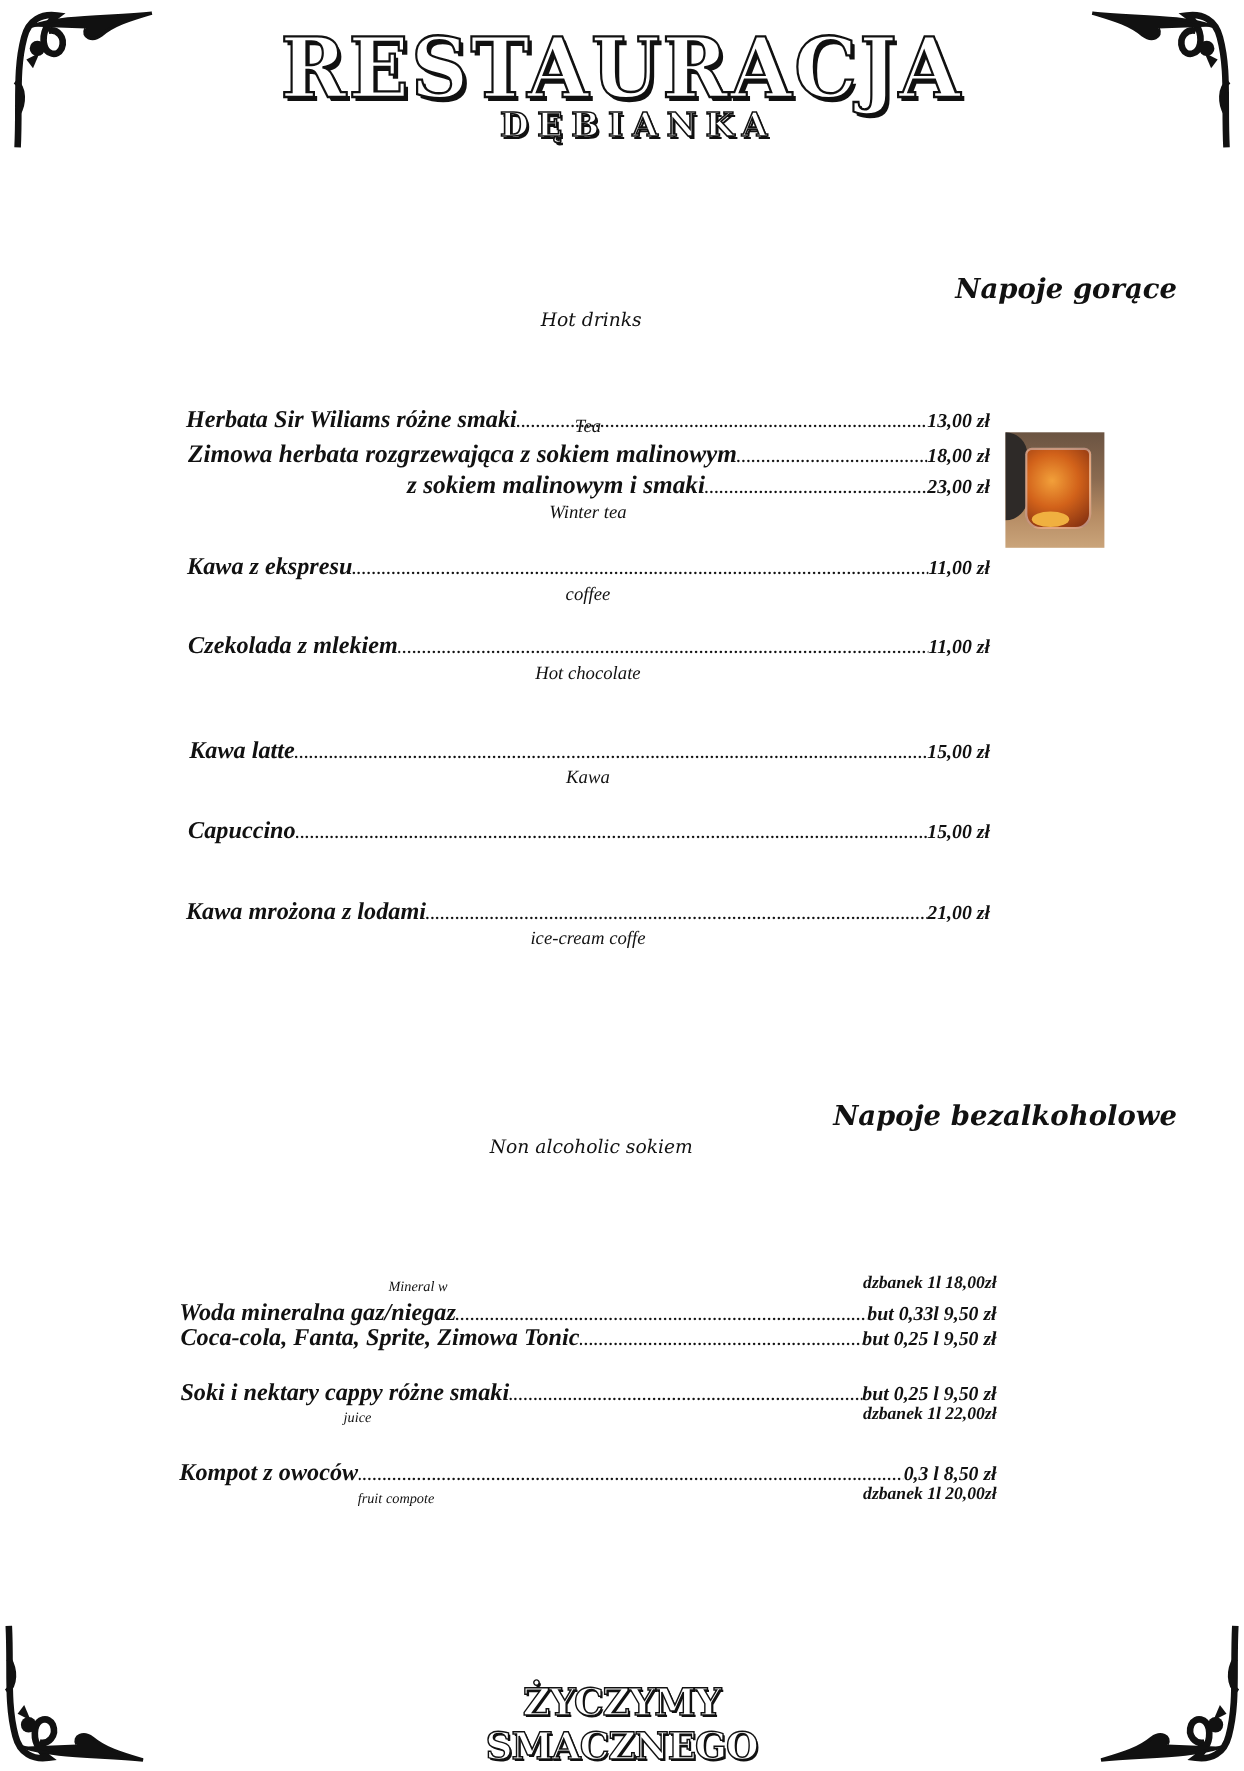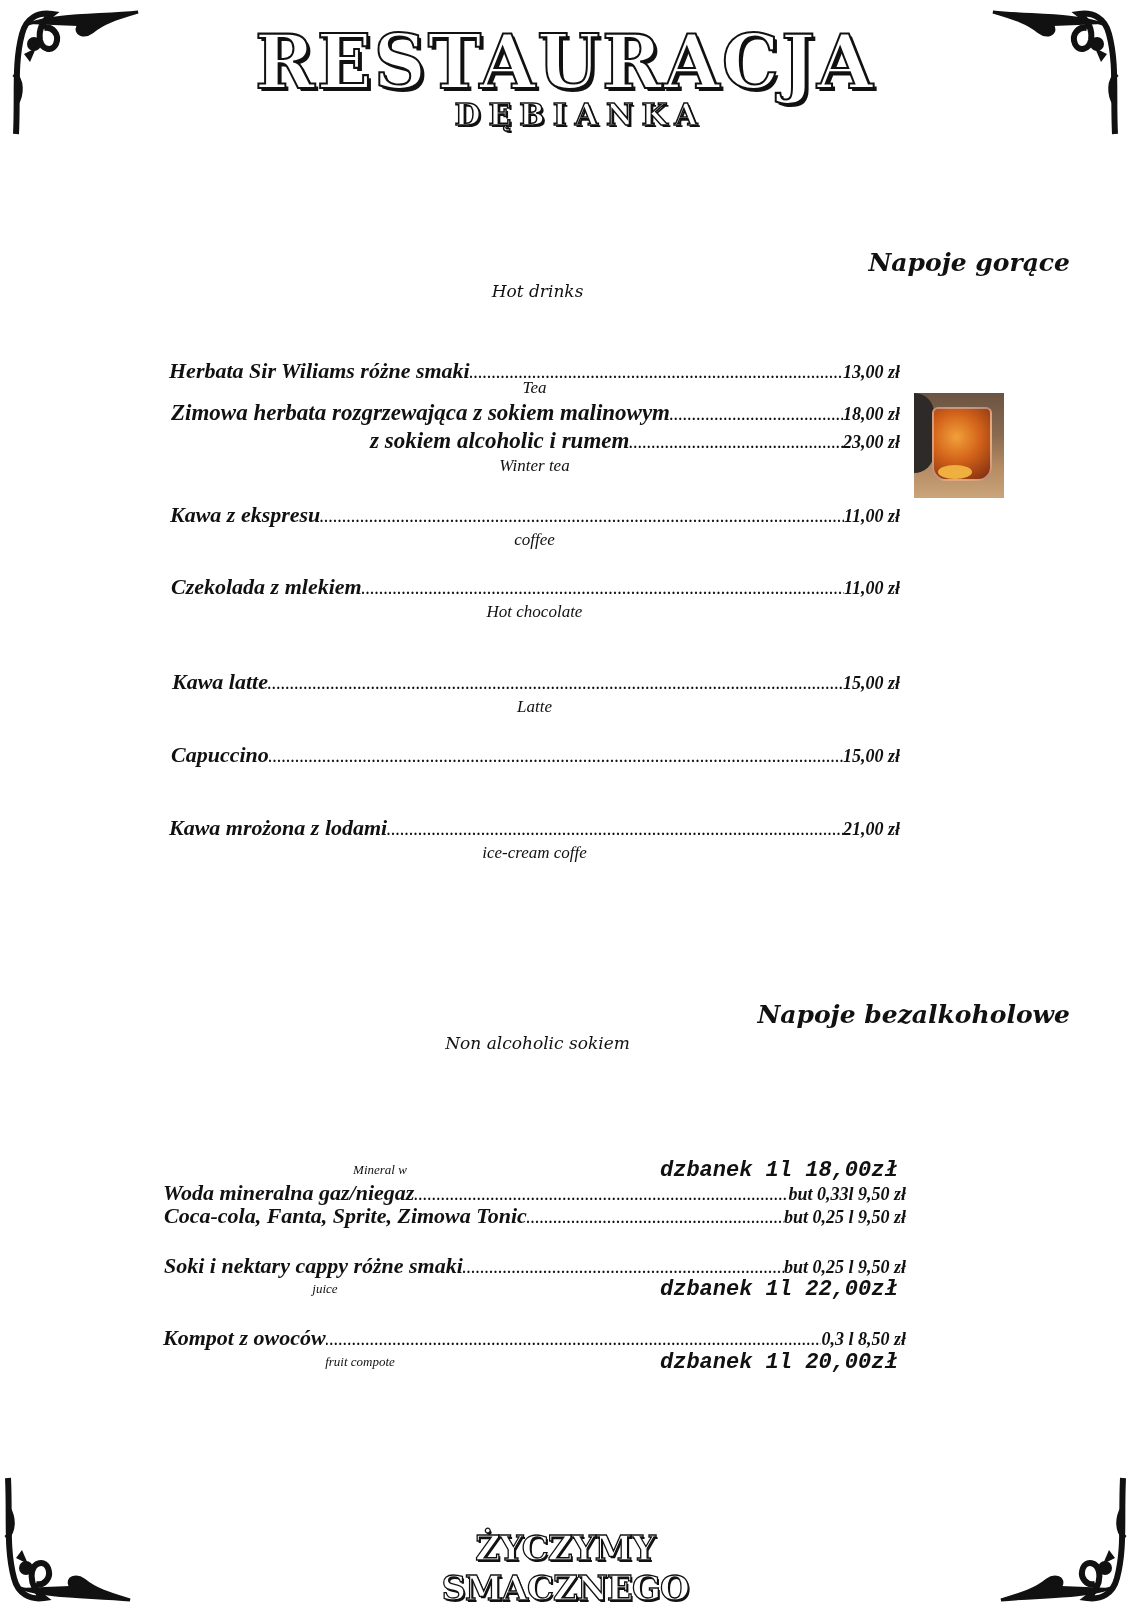--- a/index.html
+++ b/index.html
@@ -45,22 +45,22 @@
   .row .dots { flex: 1 1 auto; overflow: hidden; font-size: 14px; letter-spacing: 1px; }
   .row .dots::before { content: "................................................................................................................................................................................................................................."; }
   .row .price { flex: 0 0 auto; font-size: 18px; }
 
   .trans {
     position: absolute; text-align: center;
     font-family: "Liberation Serif", serif; font-style: italic; font-size: 17px;
   }
   .trans.small { font-size: 13px; }
   .sub-price {
-    position: absolute; 
-    font-family: Liberation Mono, monospace; font-style: italic; font-weight: bold; font-size: 22px; white-space: nowrap;
+    position: absolute; text-align: right;
+    font-family: Liberation Serif, serif; font-style: italic; font-weight: bold; font-size: 16px; white-space: nowrap;
   }
 
   .photo {
     position: absolute; left: 914px; top: 393px; width: 90px; height: 105px; overflow: hidden;
     background: linear-gradient(180deg, #6b5442 0%, #8a6a50 40%, #b48a62 70%, #caa47a 100%);
   }
   .photo .glass {
     position: absolute; left: 18px; top: 14px; width: 60px; height: 74px; border-radius: 6px 6px 14px 14px;
     background: radial-gradient(circle at 40% 40%, #f2a03a 0%, #d2621a 45%, #7a2a10 100%);
     border: 2px solid rgba(255,255,255,0.45);
@@ -115,34 +115,34 @@
 </div>
 
 <div class="brand">
   <div class="brand-main">RESTAURACJA</div>
   <div class="brand-sub">DĘBIANKA</div>
 </div>
 
 <div class="section-title" style="top:248px;">Napoje gorące</div>
 <div class="section-sub" style="top:281px;">Hot drinks</div>
 
-<div class="row" style="left:169px; top:358px; width:731px;">
+<div class="row" style="left:169px; top:368px; width:731px;">
   <span class="name">Herbata Sir Wiliams  różne smaki</span>
   <span class="dots"></span>
   <span class="price">13,00 zł</span>
 </div>
 <div class="trans" style="left:169px; top:378px; width:731px;">Tea</div>
 
 <div class="row" style="left:171px; top:400px; width:729px; font-size:23px;">
   <span class="name">Zimowa herbata rozgrzewająca  z sokiem malinowym</span>
   <span class="dots"></span>
   <span class="price">18,00 zł</span>
 </div>
 <div class="row" style="left:370px; top:428px; width:530px; font-size:23px;">
-  <span class="name">z sokiem alcoholic i rumem</span>
+  <span class="name">z sokiem malinowym i smaki</span>
   <span class="dots"></span>
   <span class="price">23,00 zł</span>
 </div>
 <div class="trans" style="left:169px; top:456px; width:731px;">Winter tea</div>
 
 <div class="photo">
   <div class="pot"></div>
   <div class="glass"></div>
   <div class="slice"></div>
 </div>
@@ -159,21 +159,21 @@
   <span class="dots"></span>
   <span class="price">11,00 zł</span>
 </div>
 <div class="trans" style="left:169px; top:602px; width:731px;">Hot chocolate</div>
 
 <div class="row" style="left:172px; top:669px; width:728px;">
   <span class="name">Kawa latte</span>
   <span class="dots"></span>
   <span class="price">15,00 zł</span>
 </div>
-<div class="trans" style="left:169px; top:697px; width:731px;">Latte</div>
+<div class="trans" style="left:169px; top:697px; width:731px;">Kawa</div>
 
 <div class="row" style="left:171px; top:742px; width:729px;">
   <span class="name">Capuccino</span>
   <span class="dots"></span>
   <span class="price">15,00 zł</span>
 </div>
 
 <div class="row" style="left:169px; top:815px; width:731px;">
   <span class="name">Kawa mrożona z lodami </span>
   <span class="dots"></span>

